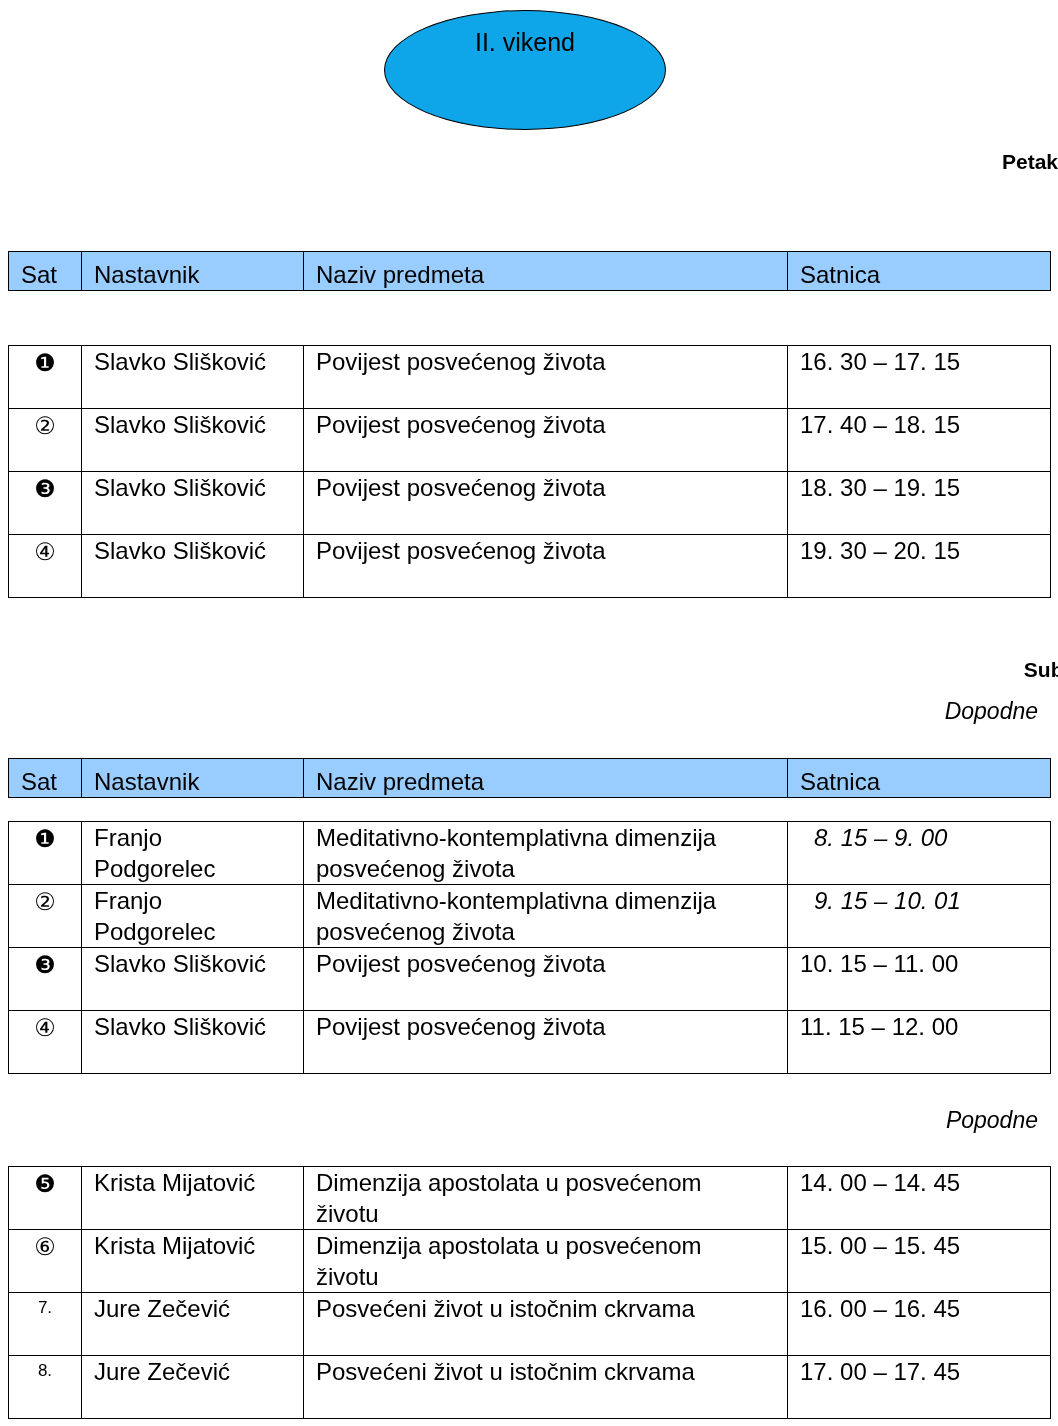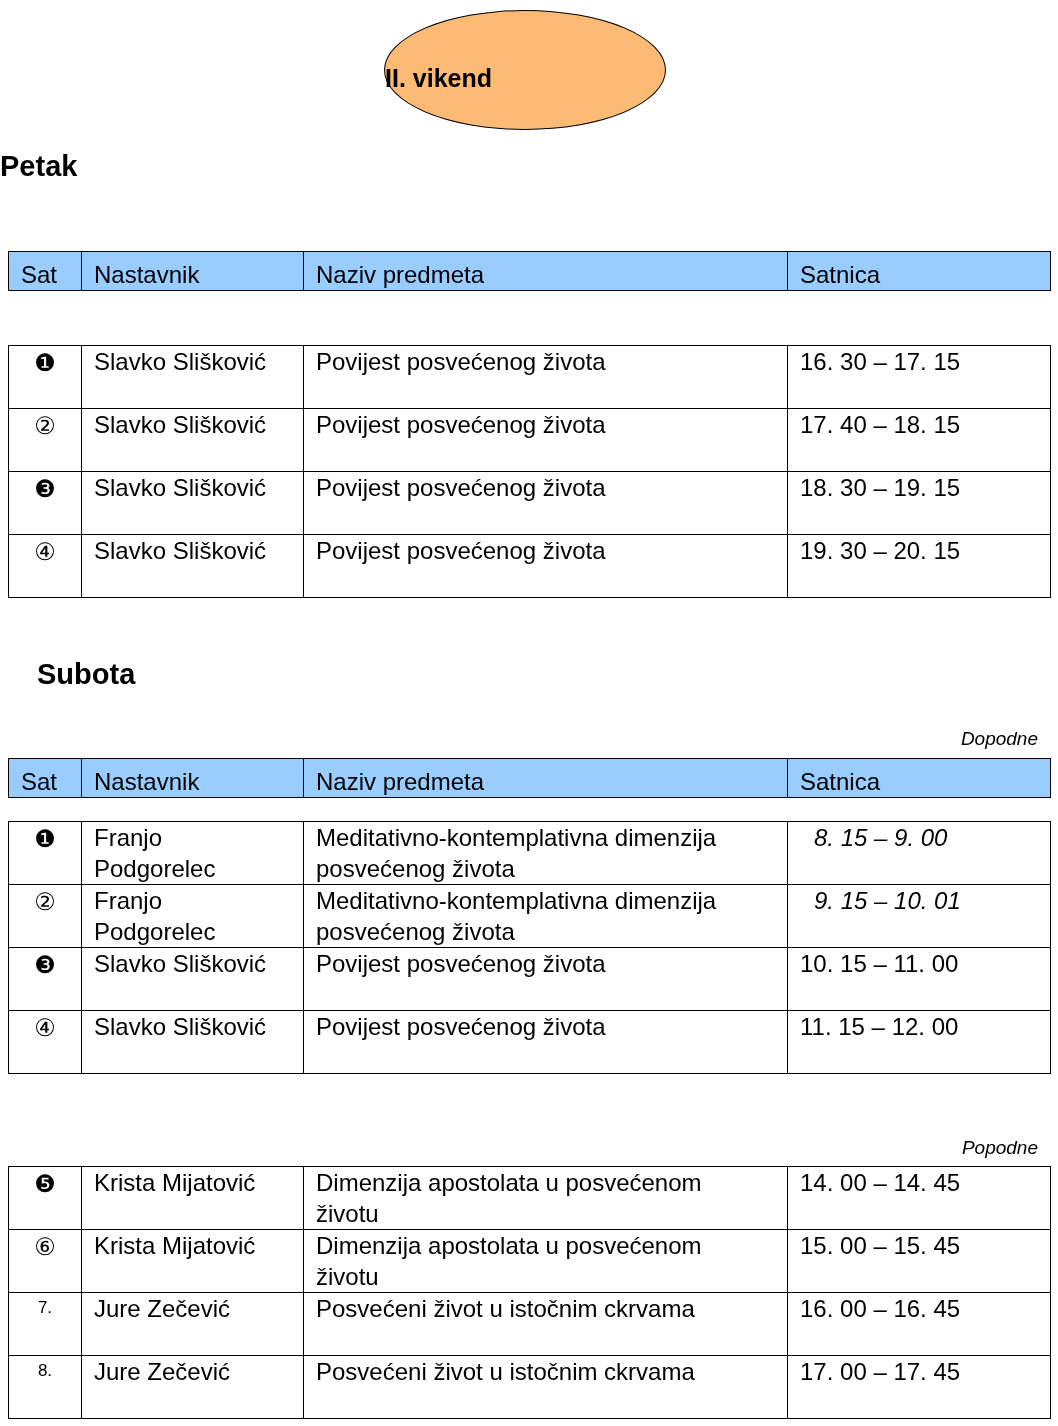--- a/index.html
+++ b/index.html
@@ -2,31 +2,31 @@
 <html><head>
 <meta charset="utf-8">
 <style>
   html, body { margin: 0; padding: 0; background: #ffffff; }
   body {
     width: 1058px; height: 1426px; position: relative; overflow: hidden;
     font-family: "Liberation Sans", sans-serif; color: #000;
   }
   .oval {
     position: absolute; left: 384px; top: 10px; width: 282px; height: 120px;
-    background: #fdba74; border: 1.5px solid #000; border-radius: 50%;
-    box-sizing: border-box; display: flex; flex-direction: row;
+    background: #0ea5e9; border: 1.5px solid #000; border-radius: 50%;
+    box-sizing: border-box; display: flex; flex-direction: column;
     align-items: center; justify-content: flex-start; padding-top: 16px;
-    font-weight: bold; font-size: 25px; line-height: 30px;
+    font-weight: normal; font-size: 25px; line-height: 30px;
   }
   .day-title {
-    position: absolute; left: 0; width: 1058px; text-align: left;
-    font-weight: bold; font-size: 29px;
+    position: absolute; left: 0; width: 1058px; text-align: right;
+    font-weight: bold; font-size: 21px;
   }
   .part-label {
-    position: absolute; right: 20px; font-style: italic; font-size: 19px; margin-top: 30px;
+    position: absolute; right: 20px; font-style: italic; font-size: 23px;
   }
   table.sched {
     position: absolute; left: 8px; width: 1042px; border-collapse: collapse;
     table-layout: fixed; font-size: 24px;
   }
   table.sched td {
     border: 1.5px solid #000; vertical-align: top; padding: 0 0 0 12px;
     line-height: 31px; box-sizing: border-box;
   }
   table.sched col.c1 { width: 73px; }

